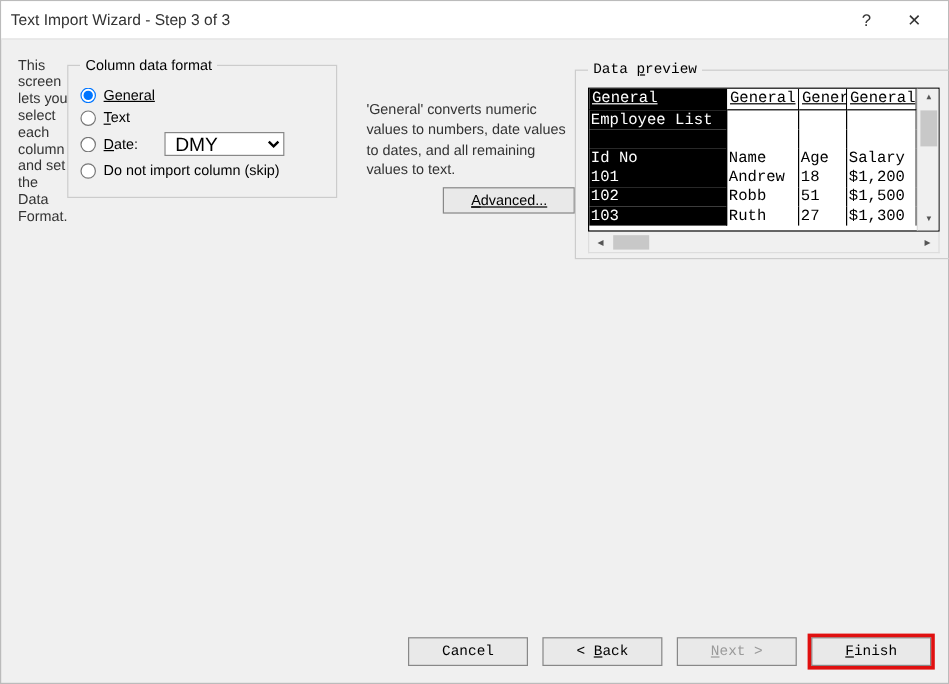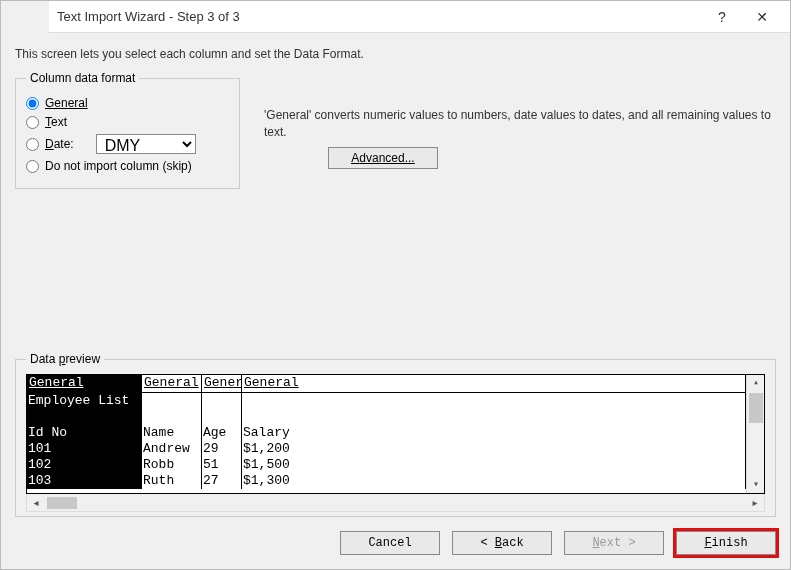--- a/index.html
+++ b/index.html
@@ -19,31 +19,30 @@
   display: flex;
   flex-direction: column;
 }
 .titlebar {
   height: 32px;
   background: #fff;
   border-bottom: 1px solid #ddd;
   display: flex;
   align-items: center;
   padding: 0 8px;
-  margin-left: 48px;
 }
 .titlebar .title { flex: 1; font-size: 13px; color: #333; }
 .titlebar .ctrl {
   width: 40px;
   text-align: center;
   font-size: 14px;
   color: #333;
   cursor: pointer;
 }
-.content { padding: 14px 14px 4px 14px; flex: 1; display: flex; flex-direction: column; }
+.content { padding: 14px 14px 4px 14px; flex: 1; display: flex; }
 .instruction { font-size: 12px; color: #333; margin-bottom: 10px; }
 fieldset.column-format {
   border: 1px solid #ccc;
   padding: 6px 10px 10px 10px;
   width: 225px;
   font-size: 12px;
 }
 fieldset.column-format legend { padding: 0 4px; }
 .radio-row { margin: 5px 0; display: flex; align-items: center; gap: 6px; }
 .radio-row input[type=radio] { margin: 0; }
@@ -72,21 +71,21 @@
   text-decoration: underline;
 }
 .u { text-decoration: underline; }
 .spacer { flex: 1; min-height: 40px; }
 .preview-wrap { margin-top: 4px; }
 fieldset.preview {
   border: 1px solid #ccc;
   padding: 8px 10px 4px 10px;
   font-size: 12px;
 }
-fieldset.preview legend { padding: 0 4px; }
+fieldset.preview legend { padding: 0 4px; font-family: Liberation Mono, monospace; }
 .grid-outer {
   border: 1px solid #000;
   position: relative;
   height: 120px;
   background: #fff;
   font-family: "Courier New", monospace;
   font-size: 13px;
   display: flex;
 }
 .grid-body { flex: 1; overflow: hidden; }
@@ -241,21 +240,21 @@
             </div>
             <div class="data-row">
               <div class="cell sel col0">Id No</div>
               <div class="cell col1">Name</div>
               <div class="cell col2">Age</div>
               <div class="cell col3">Salary</div>
             </div>
             <div class="data-row">
               <div class="cell sel col0">101</div>
               <div class="cell col1">Andrew</div>
-              <div class="cell col2">29</div>
+              <div class="cell col2">18</div>
               <div class="cell col3">$1,200</div>
             </div>
             <div class="data-row">
               <div class="cell sel col0">102</div>
               <div class="cell col1">Robb</div>
               <div class="cell col2">51</div>
               <div class="cell col3">$1,500</div>
             </div>
             <div class="data-row">
               <div class="cell sel col0">103</div>

